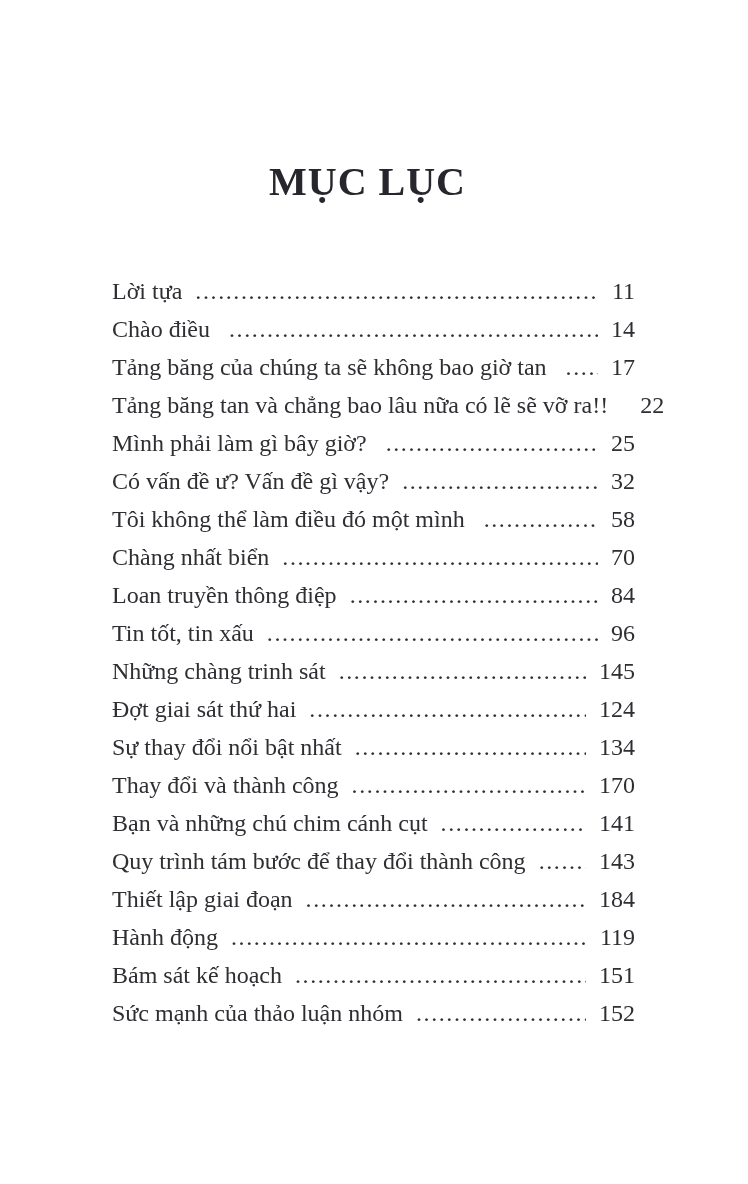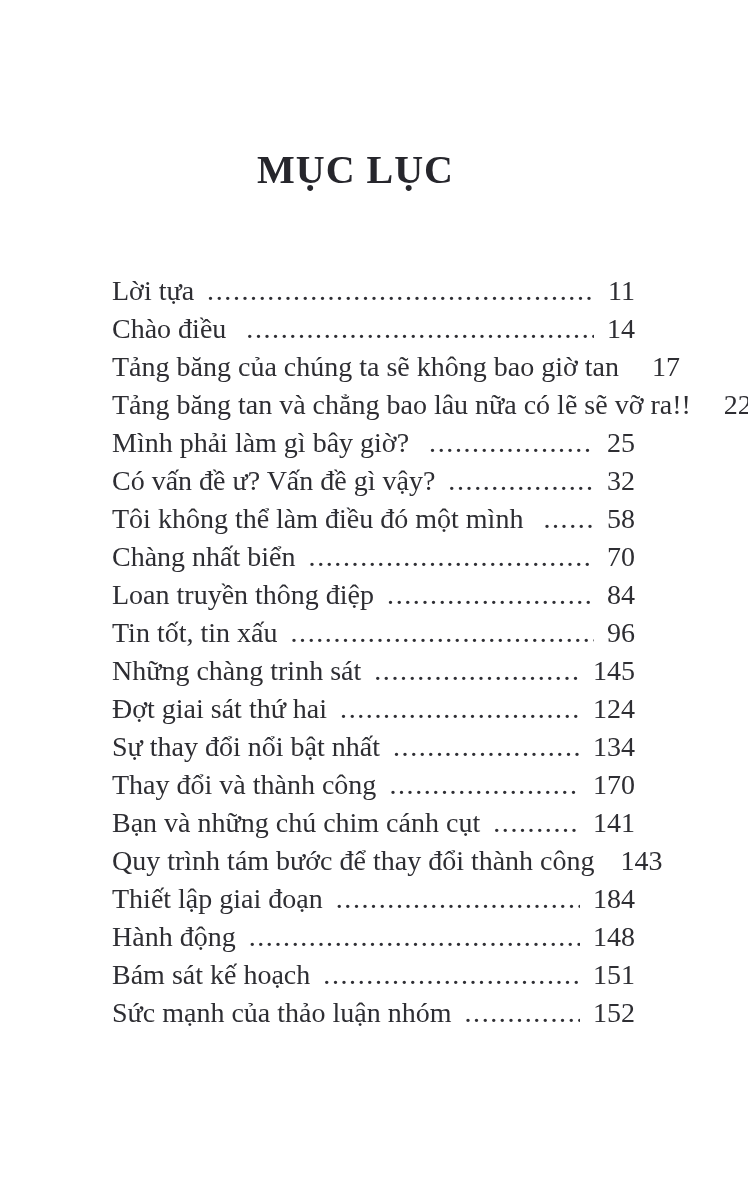--- a/index.html
+++ b/index.html
@@ -12,42 +12,42 @@
     background: #ffffff;
     position: relative;
     overflow: hidden;
     font-family: "Liberation Serif", "DejaVu Serif", serif;
   }
   .page-title {
     position: absolute;
     top: 146px;
     left: 0;
     width: 615px;
-    margin: 4px;
+    margin: 16px;
     text-align: center;
     font-family: "Liberation Serif", "DejaVu Serif", serif;
     font-size: 40px;
     font-weight: bold;
     letter-spacing: 1px;
     line-height: 1;
     color: #26262c;
     padding-left: 44px;
   }
   .toc-list {
     position: absolute;
     top: 272px;
     left: 112px;
     width: 523px;
   }
   .toc-entry {
     display: flex;
     align-items: flex-end;
     height: 38px;
     line-height: 38px;
-    font-size: 28px;
+    font-size: 24px;
     color: #2e2e33;
     gap: 13px;
   }
   .entry-title {
     flex: none;
     white-space: pre;
   }
   .leader {
     flex: 1 1 auto;
     overflow: hidden;
@@ -168,21 +168,21 @@
 
   <div class="toc-entry">
     <span class="entry-title">Thiết lập giai đoạn</span>
     <span class="leader"></span>
     <span class="entry-page">184</span>
   </div>
 
   <div class="toc-entry">
     <span class="entry-title">Hành động</span>
     <span class="leader"></span>
-    <span class="entry-page">148</span>
+    <span class="entry-page">119</span>
   </div>
 
   <div class="toc-entry">
     <span class="entry-title">Bám sát kế hoạch</span>
     <span class="leader"></span>
     <span class="entry-page">151</span>
   </div>
 
   <div class="toc-entry">
     <span class="entry-title">Sức mạnh của thảo luận nhóm</span>

